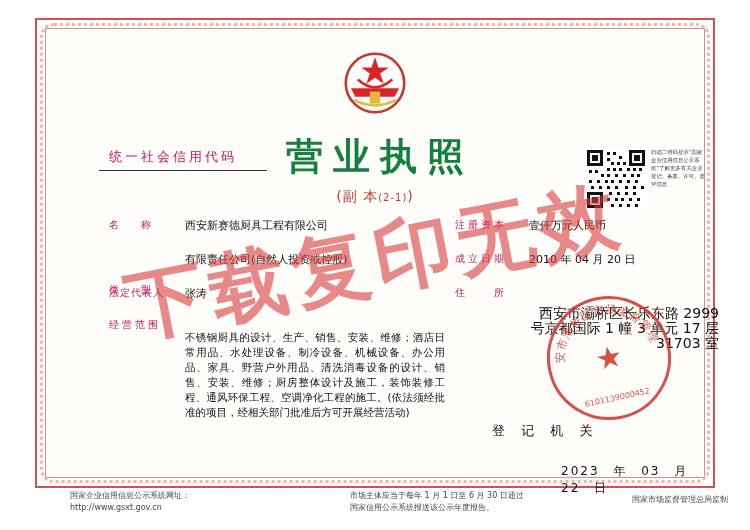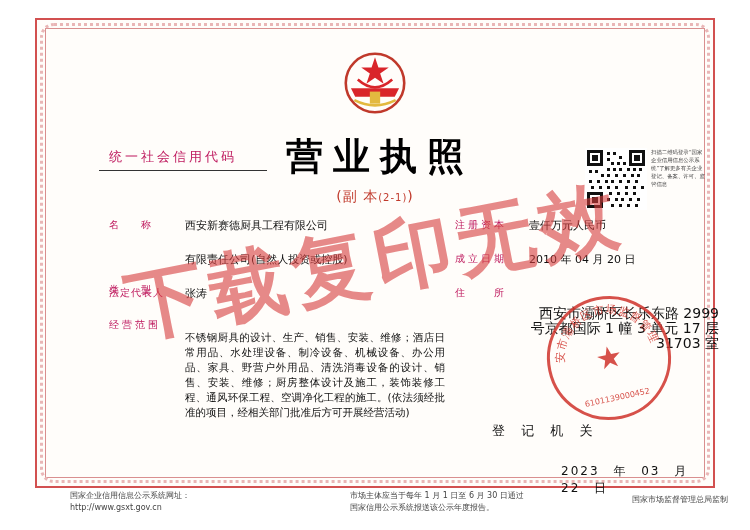--- a/index.html
+++ b/index.html
@@ -36,21 +36,21 @@
     top:20px;
     width:86px;height:86px;
   }
   .title{
     position:absolute;top:112px;left:0;width:100%;
     text-align:center;
     font-family:"DejaVu Sans","Liberation Sans",sans-serif;
     font-size:37px;
     font-weight:bold;
     letter-spacing:10px;
-    color:#000000;
+    color:#15803d;
     text-indent:10px;
   }
   .subtitle{
     position:absolute;top:168px;left:0;width:100%;
     text-align:center;
     font-size:14px;
     color:#c0392b;
     letter-spacing:1px;
   }
   .subtitle .small{font-size:10px;}

